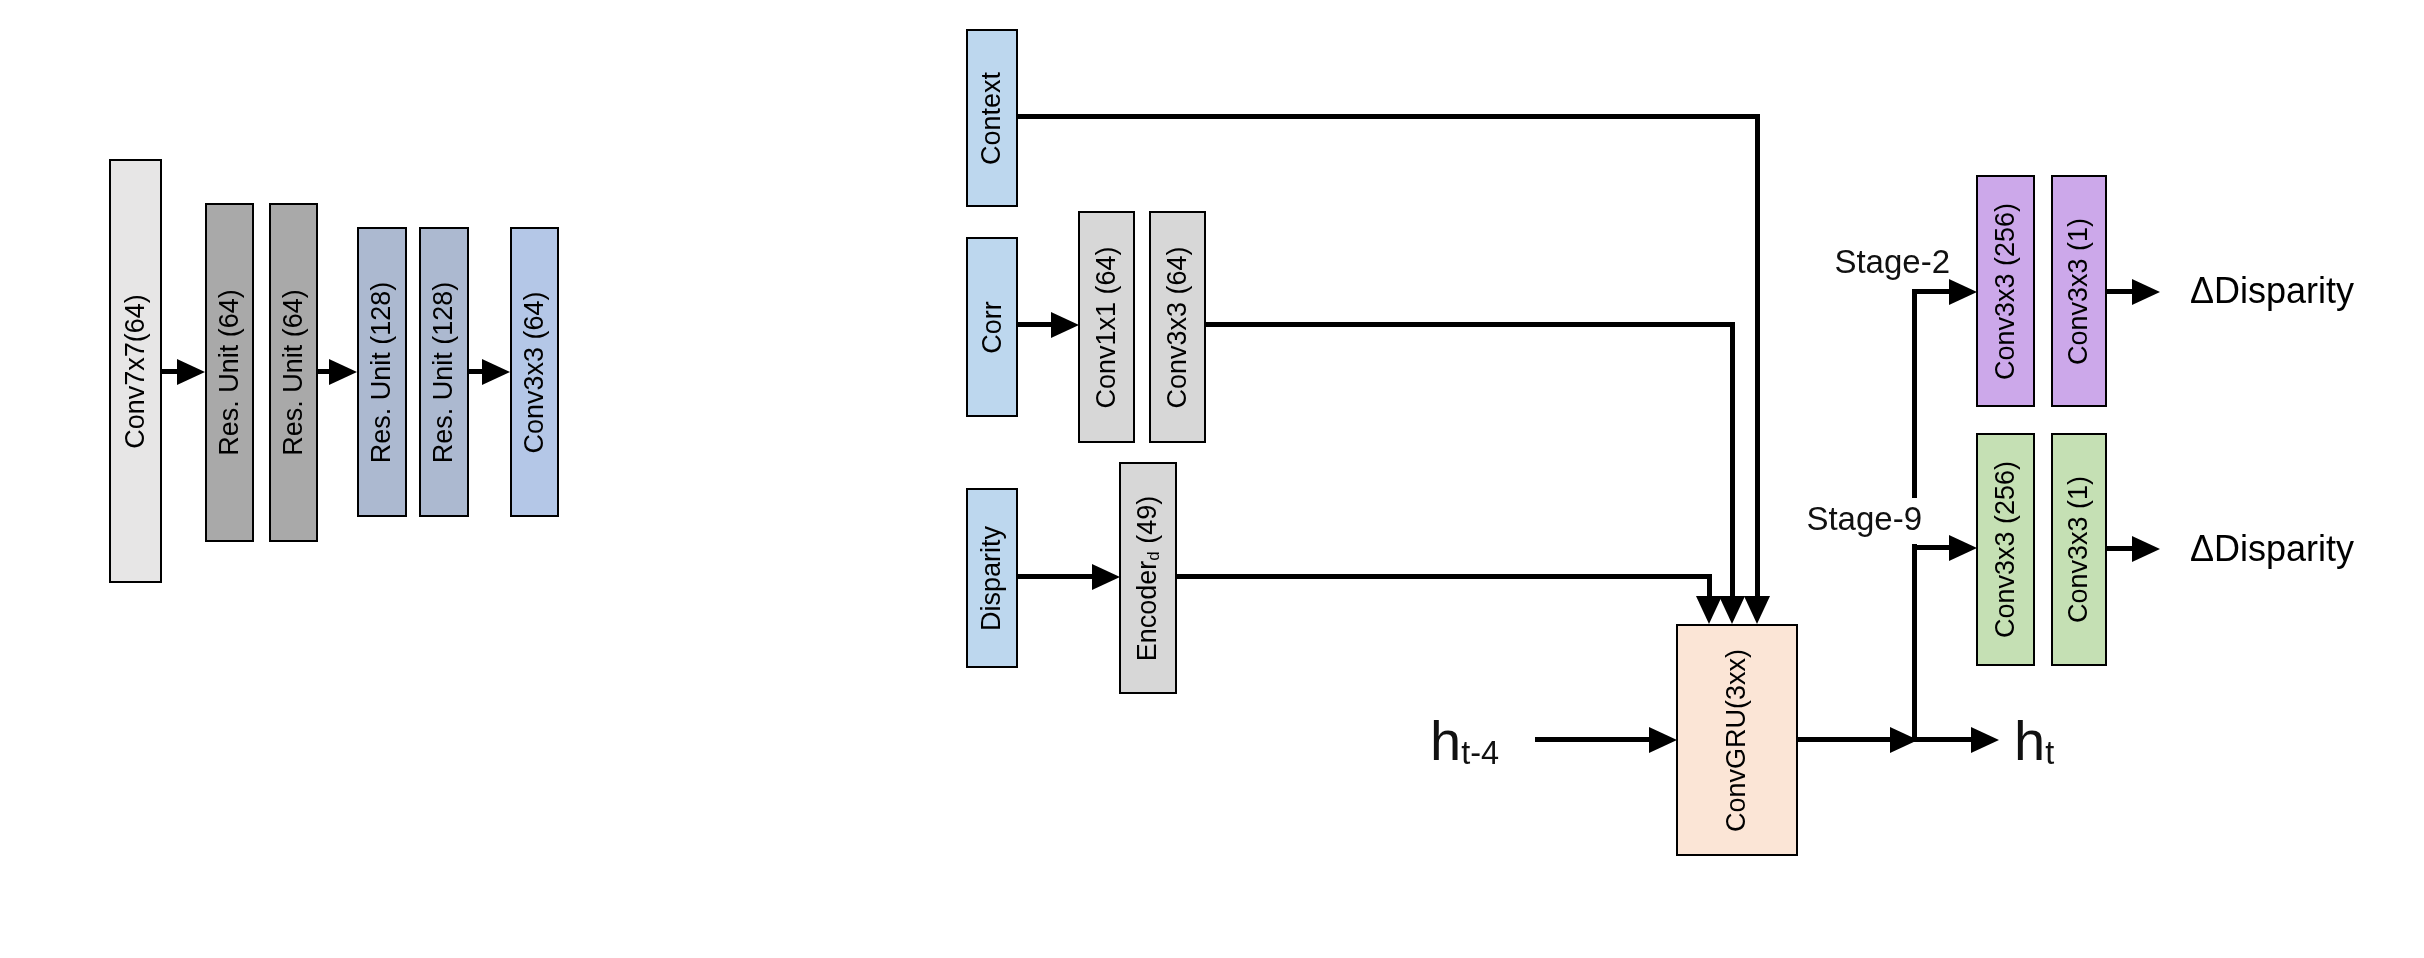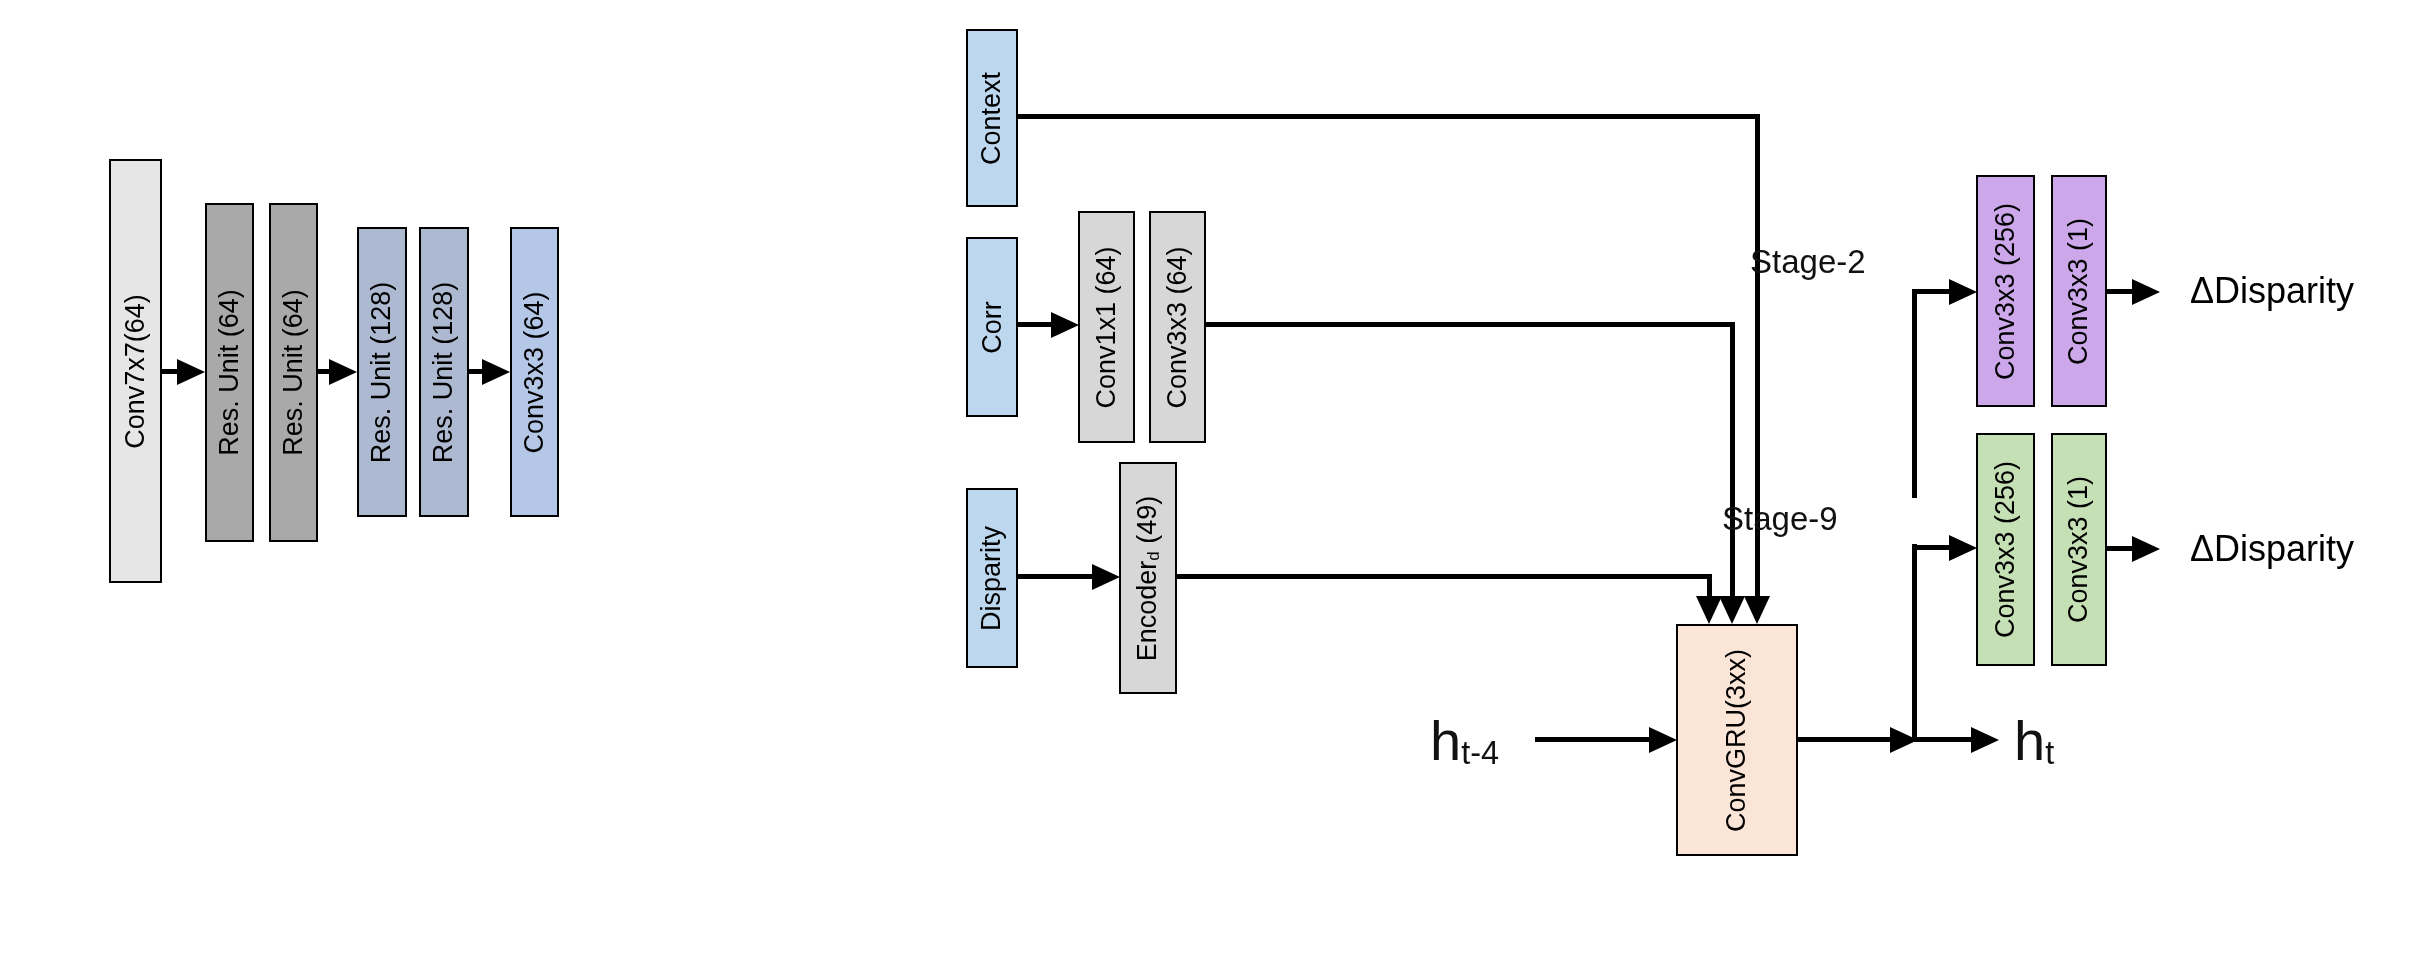--- a/index.html
+++ b/index.html
@@ -18,21 +18,21 @@
   .subd { font-size:0.62em; position:relative; top:0.18em; }
   .hline { position:absolute; height:5px; background:#000; }
   .vline { position:absolute; width:5px; background:#000; }
   .arr-r { position:absolute; width:0; height:0;
     border-top:13px solid transparent; border-bottom:13px solid transparent;
     border-left:28px solid #000; }
   .arr-d { position:absolute; width:0; height:0;
     border-left:13px solid transparent; border-right:13px solid transparent;
     border-top:28px solid #000; }
   .caption { position:absolute; font-size:33px; color:#111; text-align:center; }
-  .stage-label { position:absolute; font-size:33px; color:#111; text-align:left; }
+  .stage-label { position:absolute; font-size:33px; color:#111; text-align:right; }
   .delta-label { position:absolute; font-size:36px; color:#000000; white-space:nowrap; }
   .hstate { position:absolute; font-size:56px; color:#111; white-space:nowrap; }
   .hstate .sub { font-size:0.58em; position:relative; top:0.12em; }
 </style>
 </head>
 <body>
 
 <div id="stage">
 
   <div class="box" style="left: 109px; top: 159px; width: 53px; height: 424px; background-color: rgb(231, 230, 230);">

